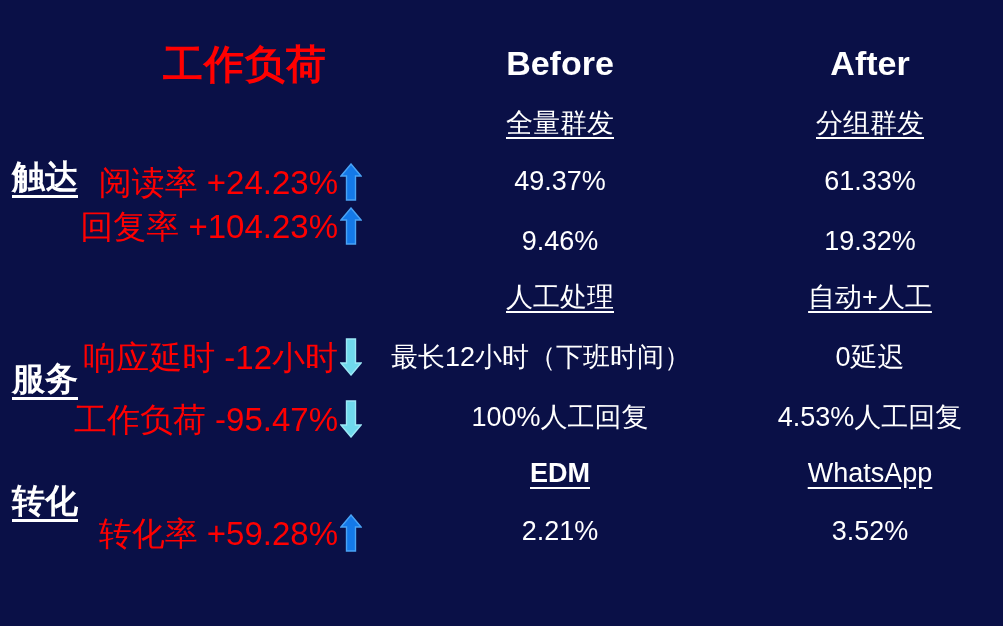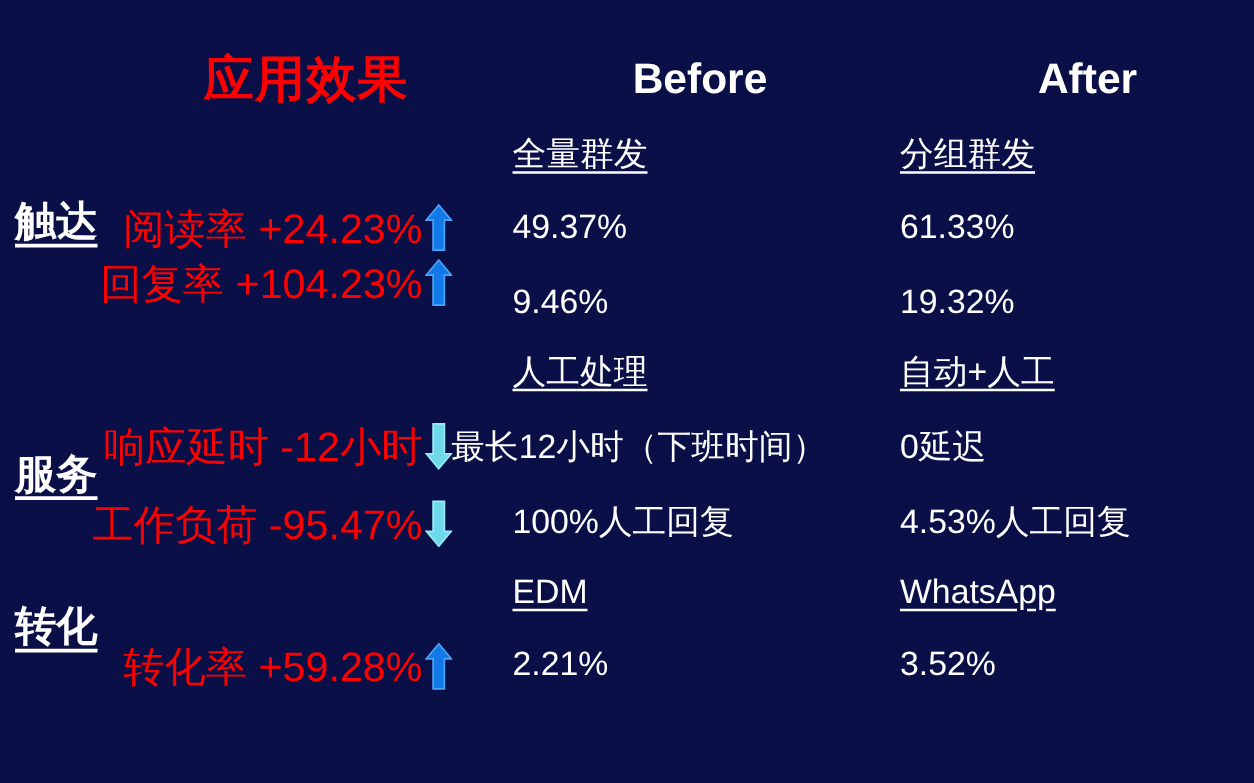--- a/index.html
+++ b/index.html
@@ -47,20 +47,21 @@
     line-height: 1;
     white-space: nowrap;
   }
   .col-head.before { left: 450px; }
   .col-head.after  { left: 760px; }
 
   
   .cell {
     position: absolute;
     width: 300px;
+    text-align: center;
     color: #ffffff;
     font-size: 27px;
     line-height: 1;
     white-space: nowrap;
   }
   .cell.before { left: 410px; }
   .cell.after  { left: 720px; }
   .cell.sub {
     text-decoration: underline;
     text-underline-offset: 5px;
@@ -103,21 +104,21 @@
     height: 38px;
     flex: 0 0 auto;
   }
   .arrow svg { display: block; }
 </style>
 </head>
 <body>
 
 <div class="slide">
 
-  <div class="title-main">应用效果</div>
+  <div class="title-main">工作负荷</div>
   <div class="col-head after">After</div>
   <div class="col-head before">Before</div>
 
   <div class="cell sub before" style="top:110px;">全量群发</div>
   <div class="cell sub after" style="top:110px;">分组群发</div>
 
   <div class="sec-label" style="top:160px;">触达</div>
 
   <div class="metric" style="top:163px;">
     <span class="metric-text">阅读率 +24.23%</span>
@@ -161,21 +162,21 @@
     <span class="metric-text">工作负荷 -95.47%</span>
     <span class="arrow">
       <svg width="22" height="38" viewBox="0 0 22 38">
         <path d="M11 37 L21 25 L15.5 25 L15.5 1 L6.5 1 L6.5 25 L1 25 Z" fill="#6fd9ec" stroke="#9ce8f6" stroke-width="1.4"></path>
       </svg>
     </span>
   </div>
   <div class="cell before" style="top:404px;">100%人工回复</div>
   <div class="cell after" style="top:404px;">4.53%人工回复</div>
 
-  <div class="cell sub before" style="top:460px;">EDM</div>
+  <div class="cell sub before" style="top:460px;font-weight:bold;">EDM</div>
   <div class="cell sub after" style="top:460px;">WhatsApp</div>
 
   <div class="sec-label" style="top:484px;">转化</div>
 
   <div class="metric" style="top:514px;">
     <span class="metric-text">转化率 +59.28%</span>
     <span class="arrow">
       <svg width="22" height="38" viewBox="0 0 22 38">
         <path d="M11 1 L21 13 L15.5 13 L15.5 37 L6.5 37 L6.5 13 L1 13 Z" fill="#1479e8" stroke="#4aa3f5" stroke-width="1.4"></path>
       </svg>

